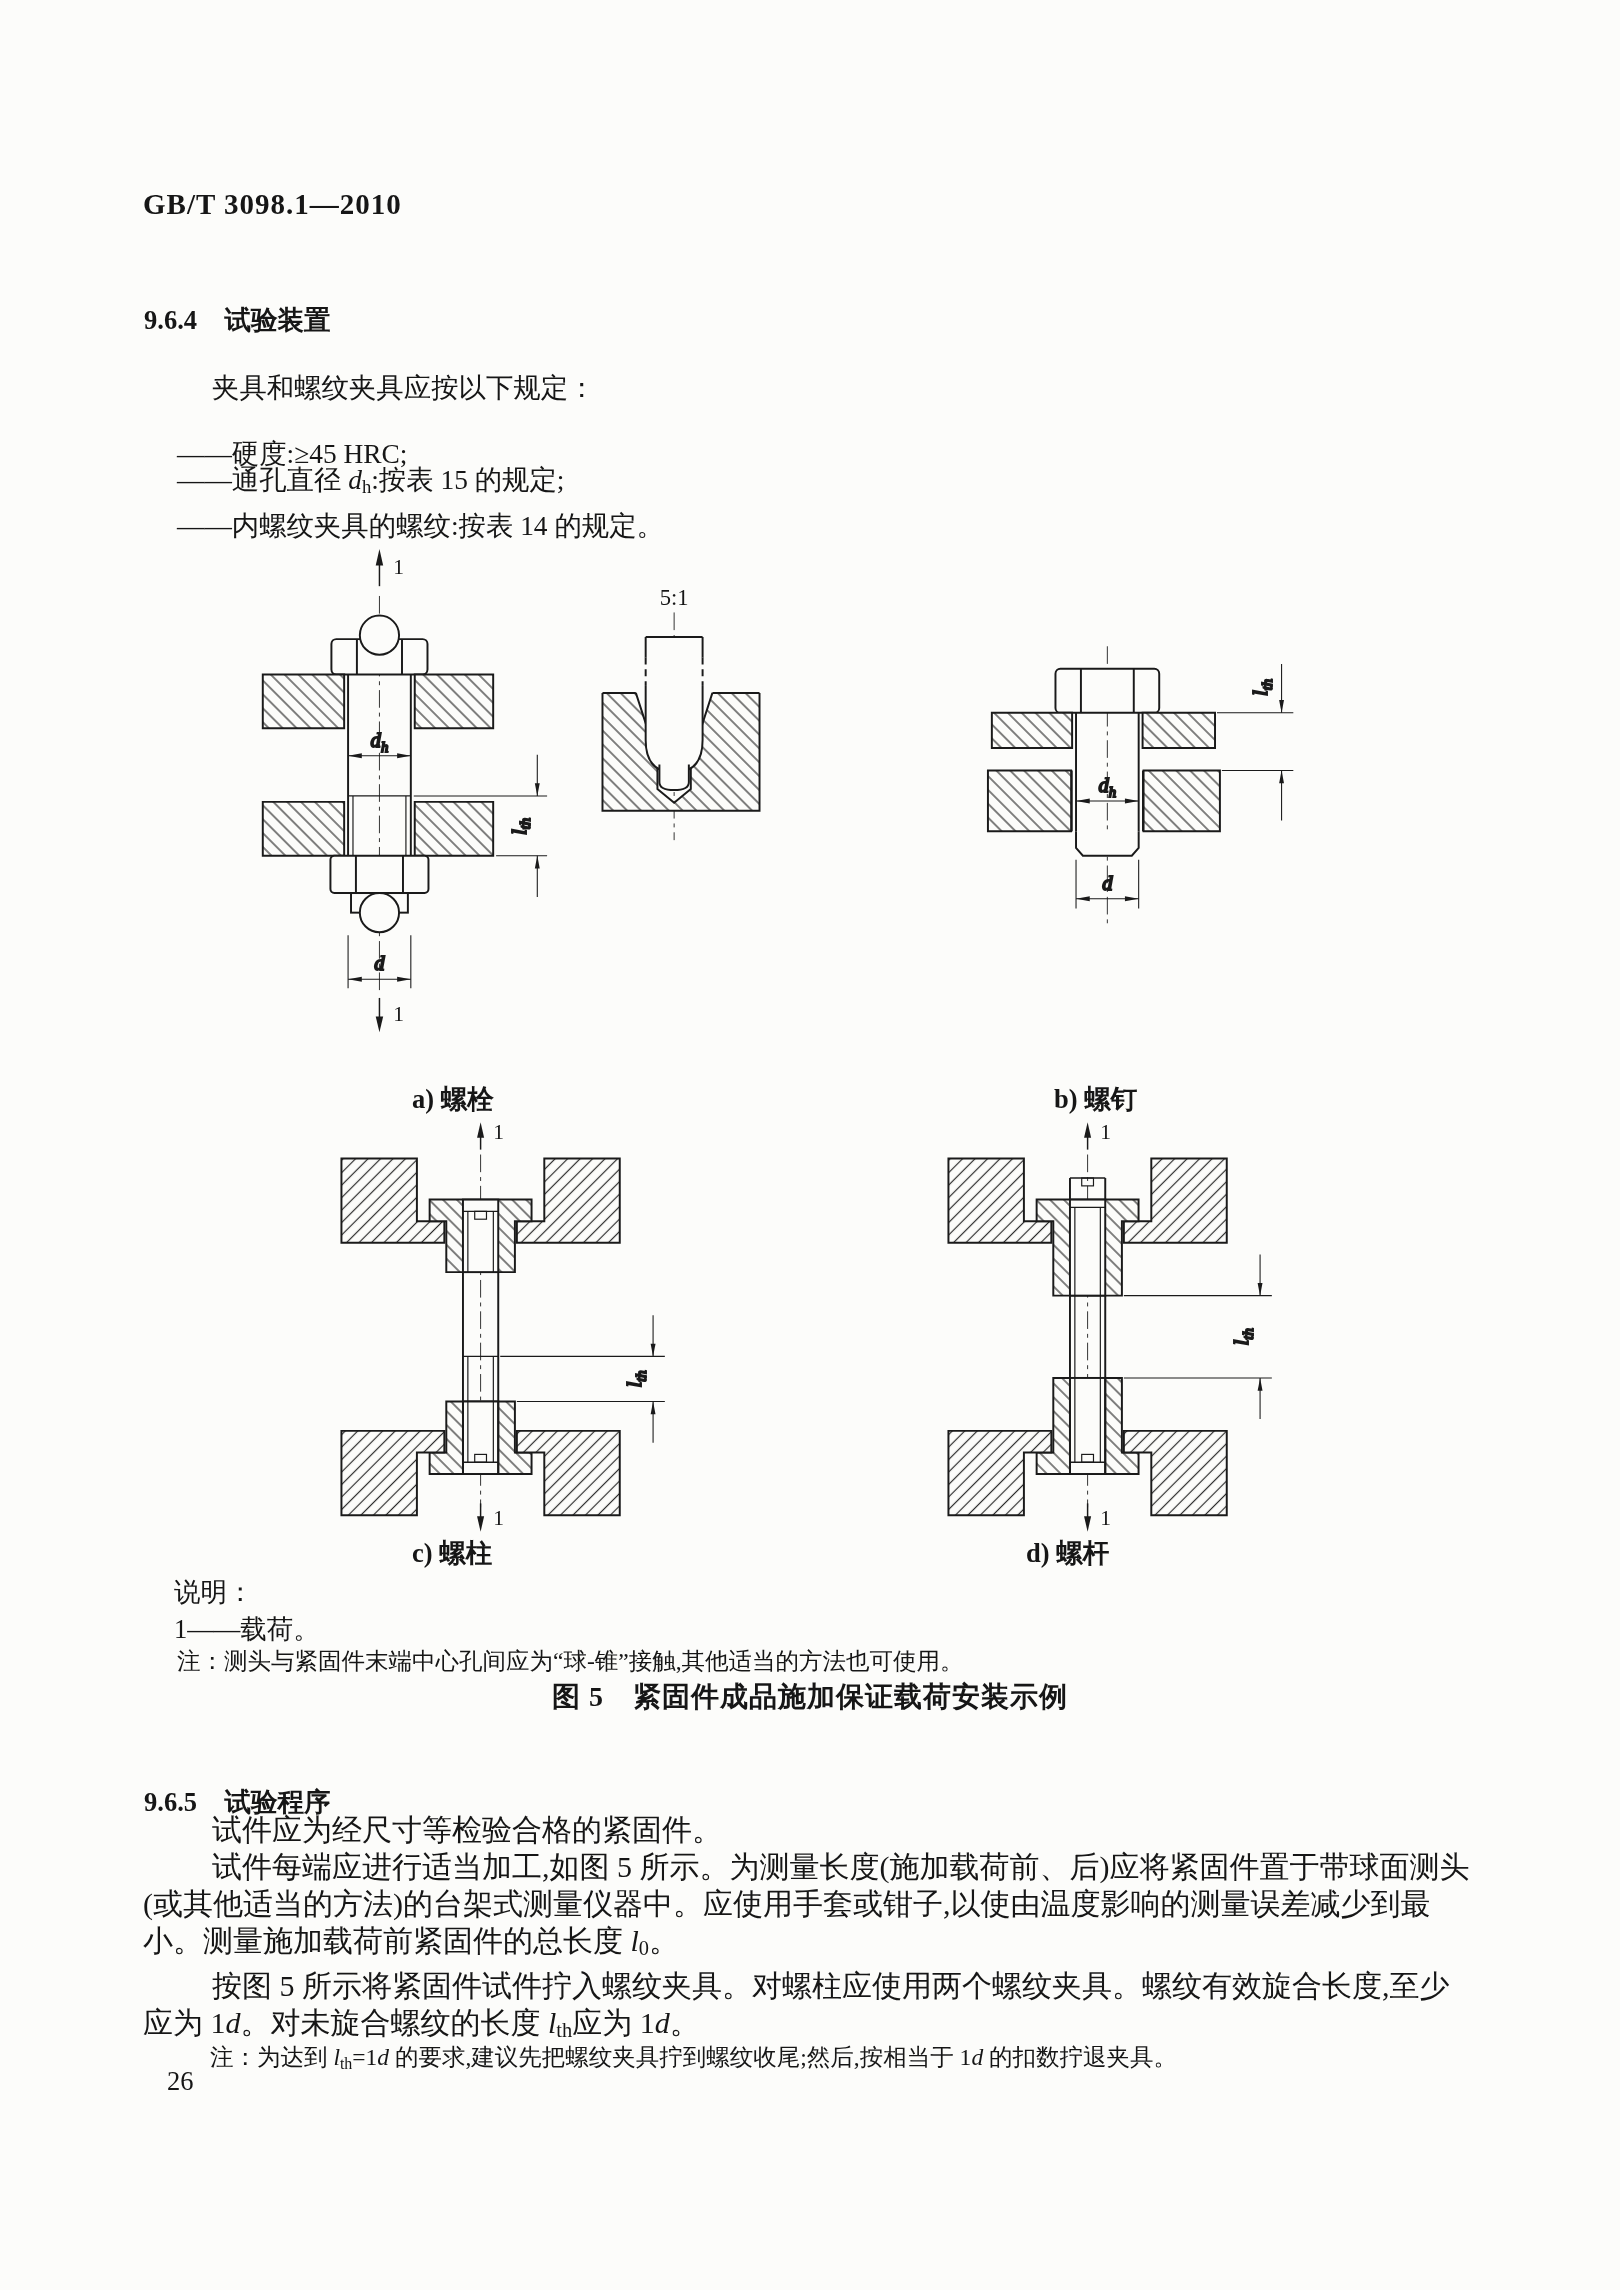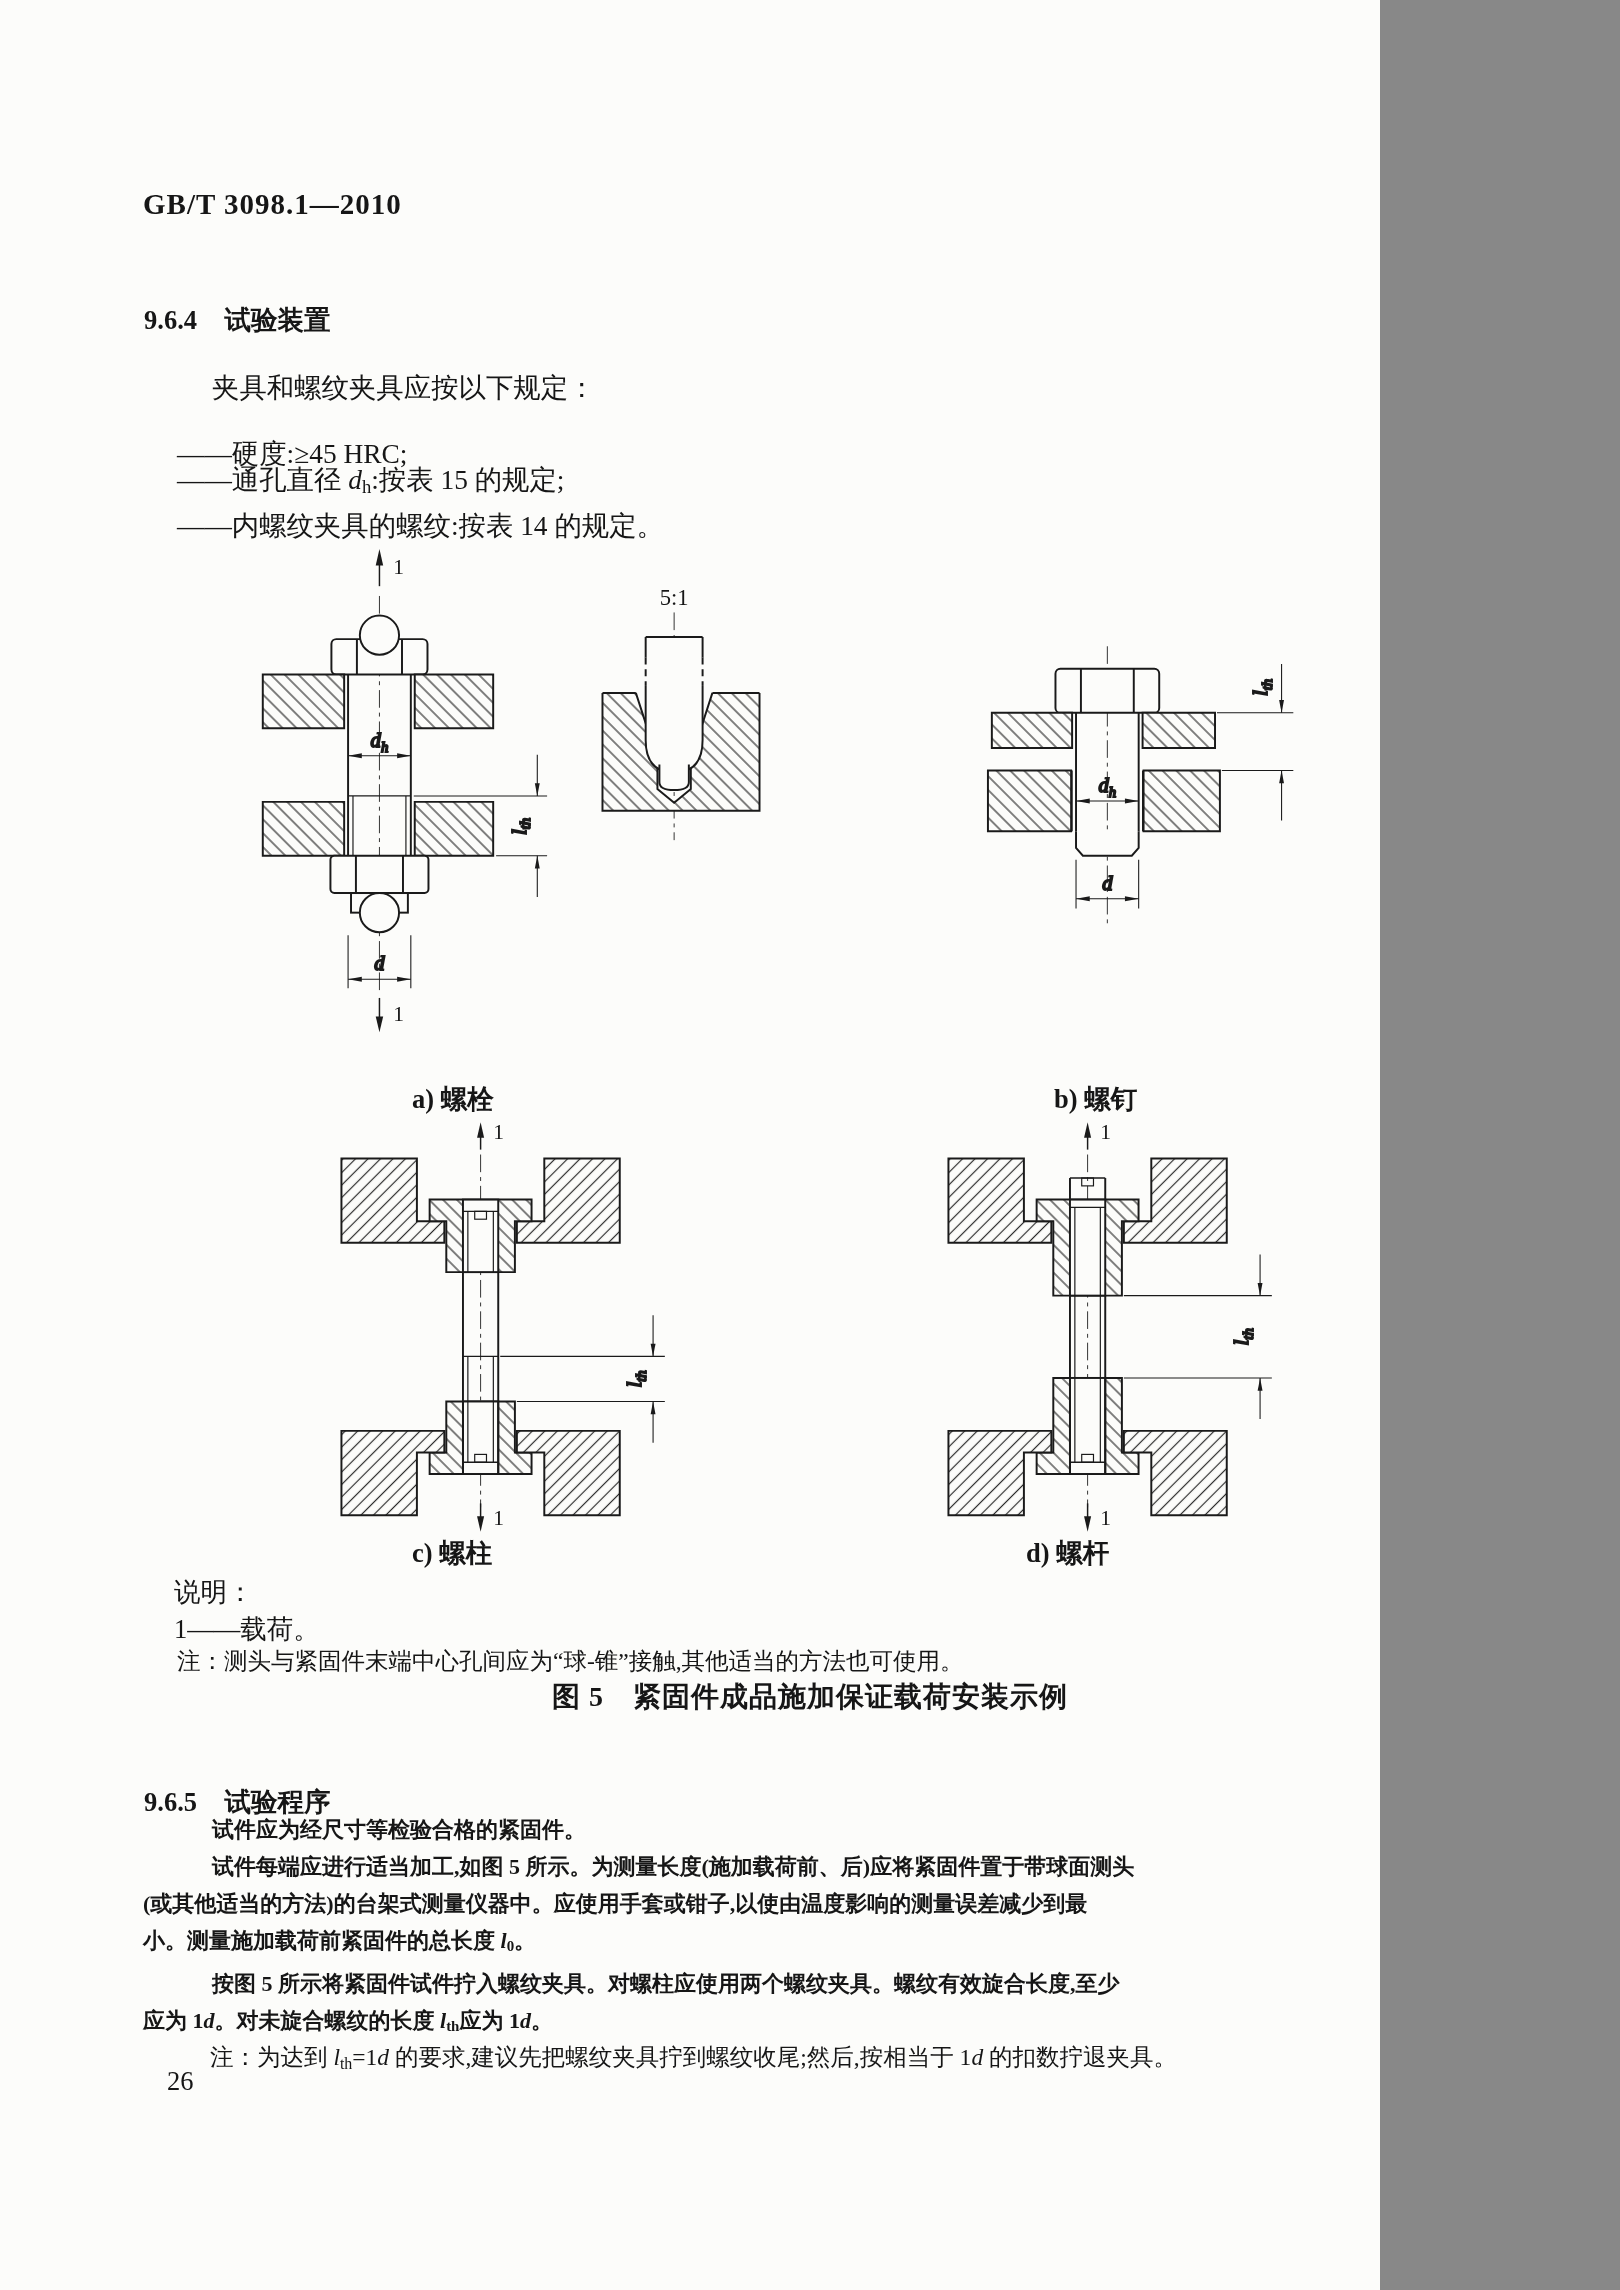--- a/index.html
+++ b/index.html
@@ -1,24 +1,24 @@
 <!DOCTYPE html>
 <html><head>
 <meta charset="utf-8">
 <style>
   html,body{margin:0;padding:0;background:#888;}
-  #page{position:relative;width:1380px;height:2291px;background:#fcfcfa;color:#161616;
+  #page{position:relative;width:1620px;height:2291px;background:#fcfcfa;color:#161616;
         font-family:"Liberation Serif","DejaVu Serif",serif;overflow:hidden;}
   .abs{position:absolute;}
   .std{font-size:29px;font-weight:700;letter-spacing:1px;}
   .h2{font-size:26.5px;font-weight:700;}
   .h2 .num{display:inline-block;margin-right:27.4px;margin-top:33px;}
   .intro{font-size:27.4px;}
   .li{font-size:27.4px;}
-  .bodytxt{font-size:22px;line-height:37px;width:1343px;font-weight:bold;}
+  .bodytxt{font-size:30px;line-height:37px;width:1343px;}
   .bodytxt .ln{white-space:nowrap;}
   .bodytxt .ind{padding-left:69px;}
   .smallnote{font-size:23.5px;text-align:right;}
   .subcap{font-size:26.5px;font-weight:700;width:216px;white-space:nowrap;}
   .figcap{font-size:28px;font-weight:700;width:1620px;text-align:center;letter-spacing:1px;}
   .legend{font-size:26.5px;}
   .pagenum{font-size:26.5px;}
   .run-var{font-style:italic;}
   .run-sub{font-size:0.68em;vertical-align:-0.22em;}
   svg{position:absolute;overflow:visible;}

